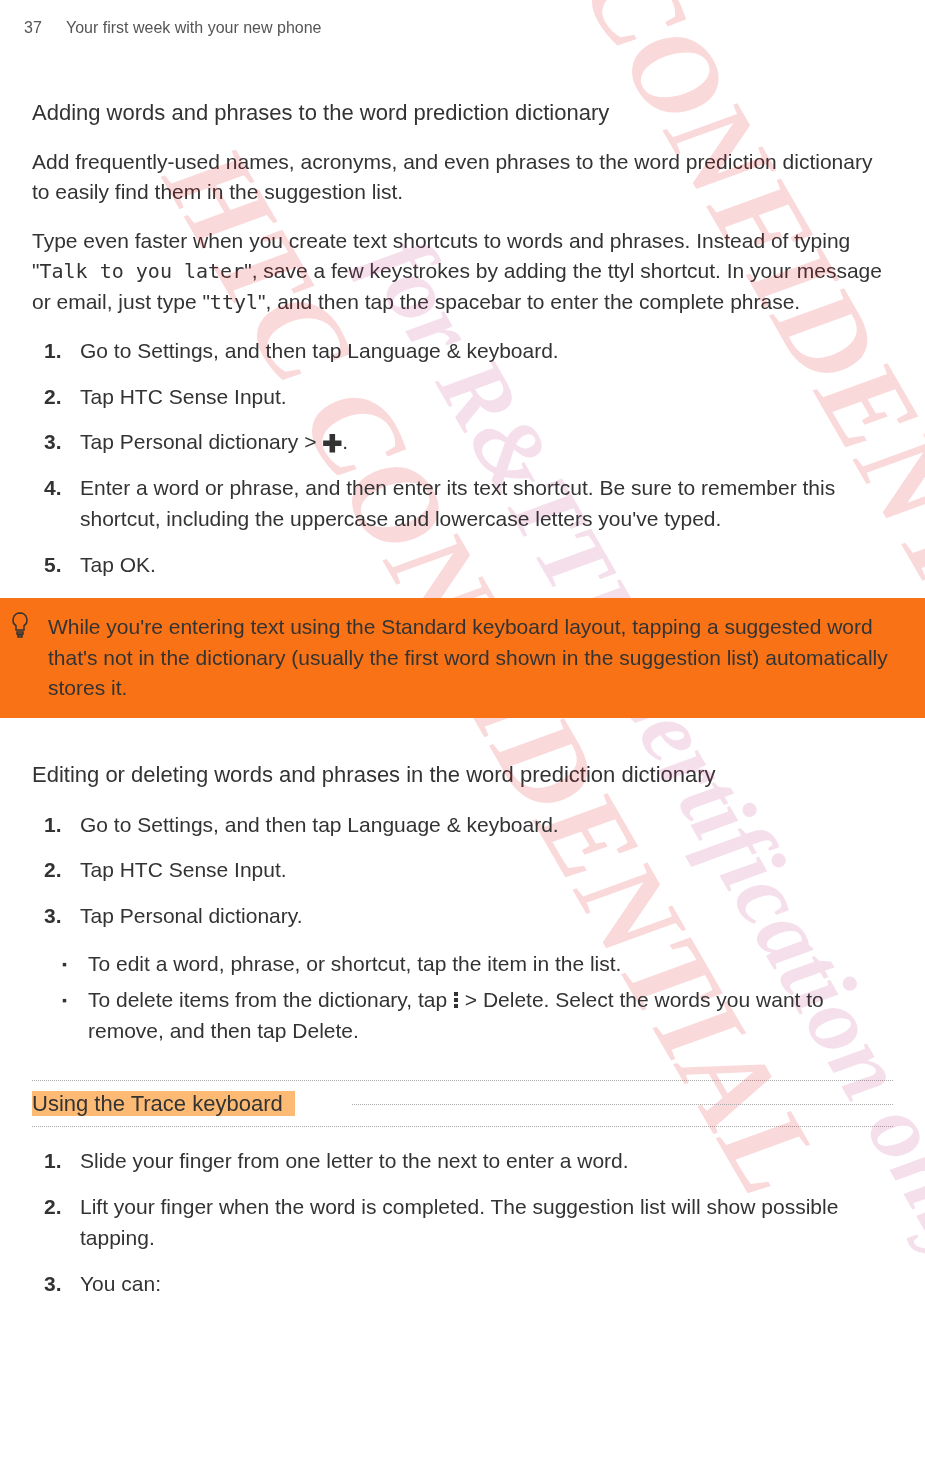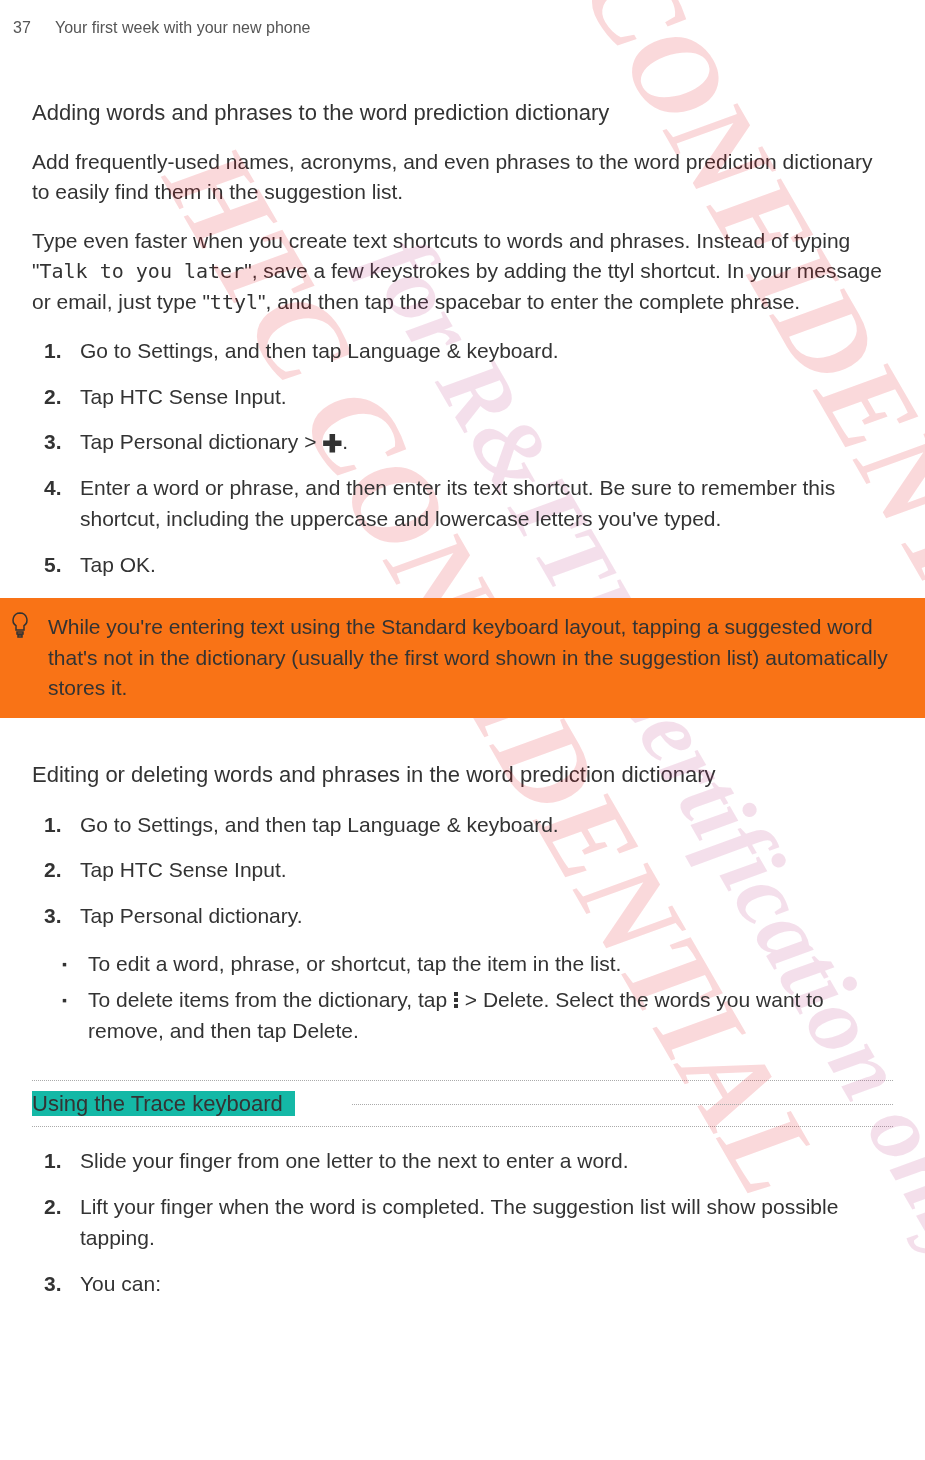--- a/index.html
+++ b/index.html
@@ -46,21 +46,21 @@
     .wm-purple {
       color: #b83280;
       left: 100px;
       top: 680px;
       transform: rotate(60deg);
       font-family: Georgia, serif;
       font-style: italic;
       font-size: 95px;
     }
     .header {
-      padding: 16px 13px;
+      padding: 16px 24px;
       font-size: 16px;
       color: #555;
     }
     .header span:first-child {
       margin-right: 20px;
     }
     .content {
       padding: 0 32px 0 32px;
     }
     .section-heading {
@@ -116,21 +116,21 @@
       position: absolute;
       left: 10px;
       top: 14px;
       font-size: 22px;
     }
     .ruler-top, .ruler-bottom {
       border-top: 1px dotted #aaa;
       margin: 4px 0;
     }
     .h-text {
-      background: #14b8a6;
+      background: #fdba74;
       padding-right: 12px;
     }
     ul.bullets {
       list-style: none;
       margin: 8px 0 8px 30px;
     }
     ul.bullets > li {
       position: relative;
       padding-left: 26px;
       margin-bottom: 6px;

